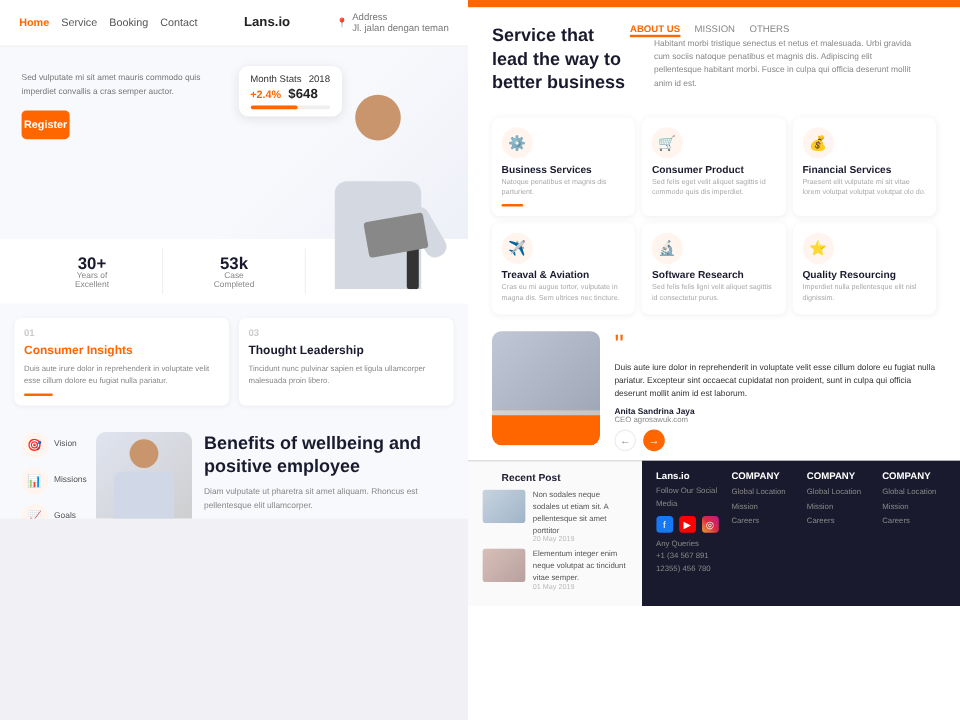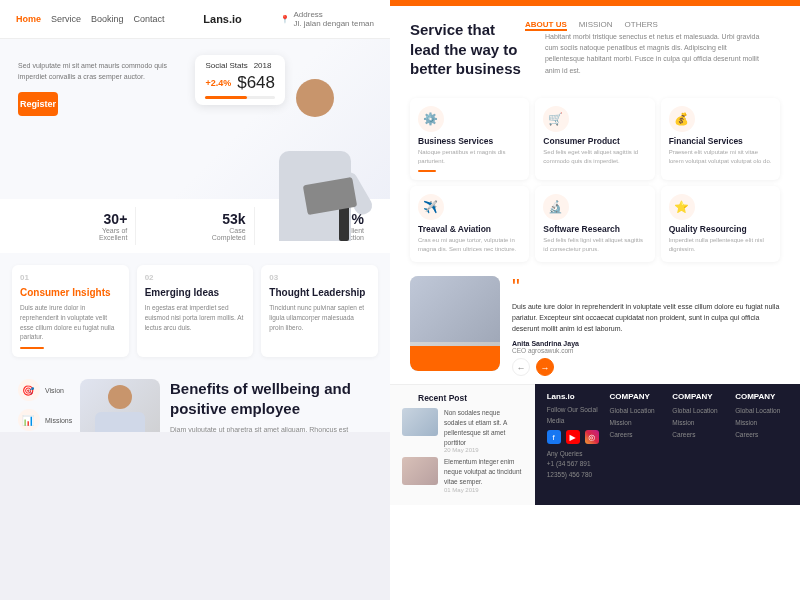--- a/index.html
+++ b/index.html
@@ -75,36 +75,36 @@
       background: #fff;
       border-radius: 8px;
       padding: 6px 10px;
       box-shadow: 0 2px 10px rgba(0,0,0,0.1);
       font-size: 8px;
       color: #333;
       z-index: 2;
     }
     .hero-card-row { display: flex; align-items: center; gap: 6px; }
     .hero-card-pct { color: #ff6600; font-weight: 700; font-size: 9px; }
-    .hero-card-val { font-weight: 400; font-size: 17px; color: #222; }
+    .hero-card-val { font-weight: 700; font-size: 11px; color: #222; }
     .hero-card-bar { height: 3px; background: #eee; border-radius: 2px; margin-top: 3px; }
     .hero-card-bar-fill { height: 3px; background: #ff6600; border-radius: 2px; width: 60%; }
 
     
     .stats {
       display: flex;
       padding: 8px 18px;
       background: #fff;
       gap: 0;
     }
     .stat-item {
       flex: 1;
       border-right: 1px solid #f0f0f0;
       padding: 4px 8px;
-      text-align: right;
+      text-align: center;
     }
     .stat-item:last-child { border-right: none; }
     .stat-num {
       font-size: 14px;
       font-weight: 800;
       color: #1a1a2e;
     }
     .stat-label { font-size: 7px; color: #888; }
 
     
@@ -465,21 +465,21 @@
     </div>
   </nav>
 
   <div class="hero">
     <p class="hero-sub">Sed vulputate mi sit amet mauris commodo quis imperdiet convallis a cras semper auctor.</p>
     <button class="btn-orange">Register</button>
 
     
     <div class="hero-card">
       <div class="hero-card-row">
-        <span>Social Stats</span>
+        <span>Month Stats</span>
         <span>2018</span>
       </div>
       <div class="hero-card-row" style="margin-top:3px;">
         <span class="hero-card-pct">+2.4%</span>
         <span class="hero-card-val">$648</span>
       </div>
       <div class="hero-card-bar">
         <div class="hero-card-bar-fill"></div>
       </div>
     </div>
@@ -514,25 +514,20 @@
       <div class="stat-label">Statifaction</div>
     </div>
   </div>
 
   <div class="features">
     <div class="feature-item">
       <div class="feature-num">01</div>
       <div class="feature-title active">Consumer Insights</div>
       <div class="feature-desc">Duis aute irure dolor in reprehenderit in voluptate velit esse cillum dolore eu fugiat nulla pariatur.</div>
       <div class="feature-line"></div>
-    </div>
-    <div class="feature-item">
-      <div class="feature-num">02</div>
-      <div class="feature-title">Emerging Ideas</div>
-      <div class="feature-desc">In egestas erat imperdiet sed euismod nisi porta lorem mollis. At lectus arcu duis.</div>
     </div>
     <div class="feature-item">
       <div class="feature-num">03</div>
       <div class="feature-title">Thought Leadership</div>
       <div class="feature-desc">Tincidunt nunc pulvinar sapien et ligula ullamcorper malesuada proin libero.</div>
     </div>
   </div>
 
   <div class="benefits">
     <div class="benefits-icons">

